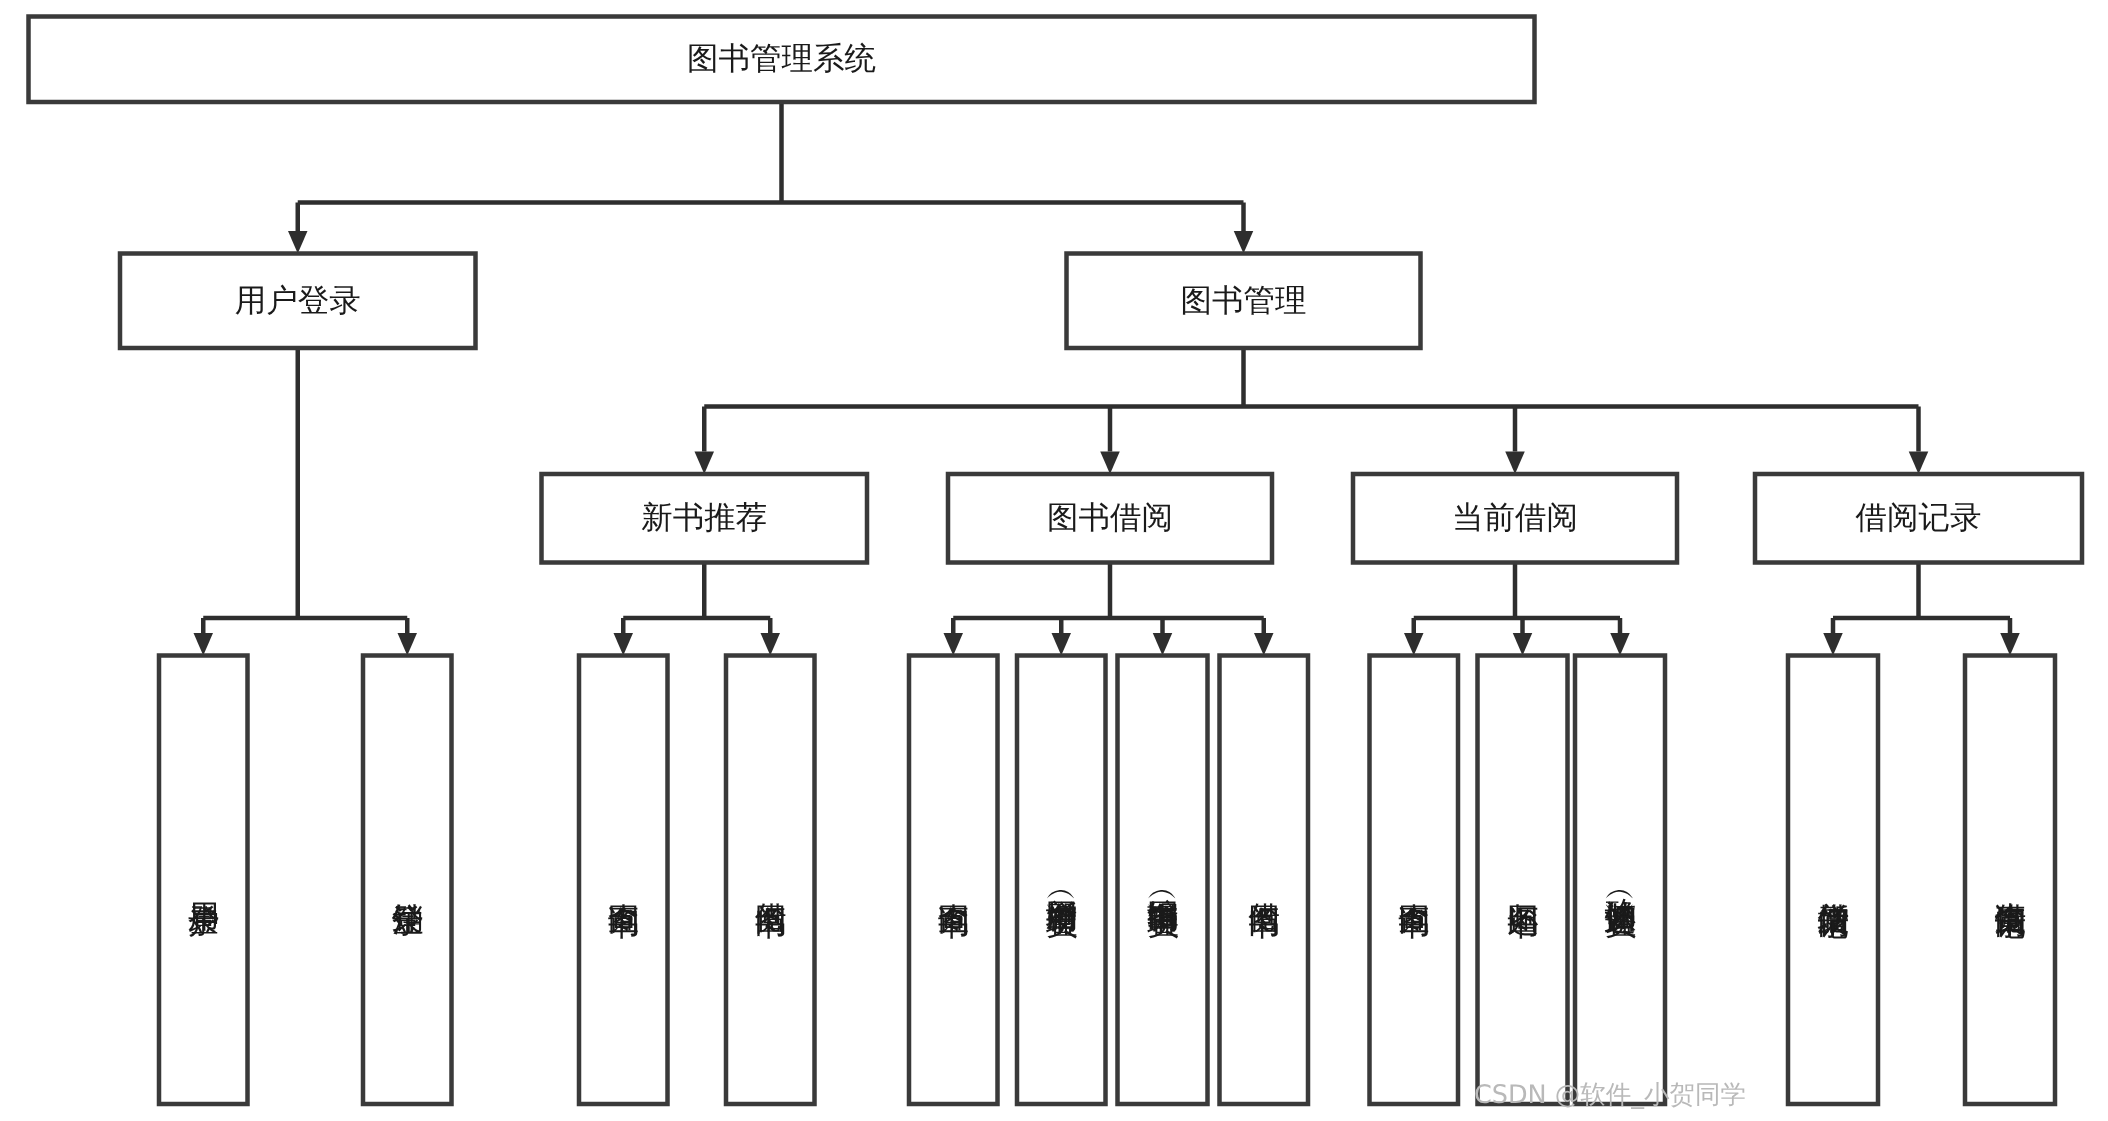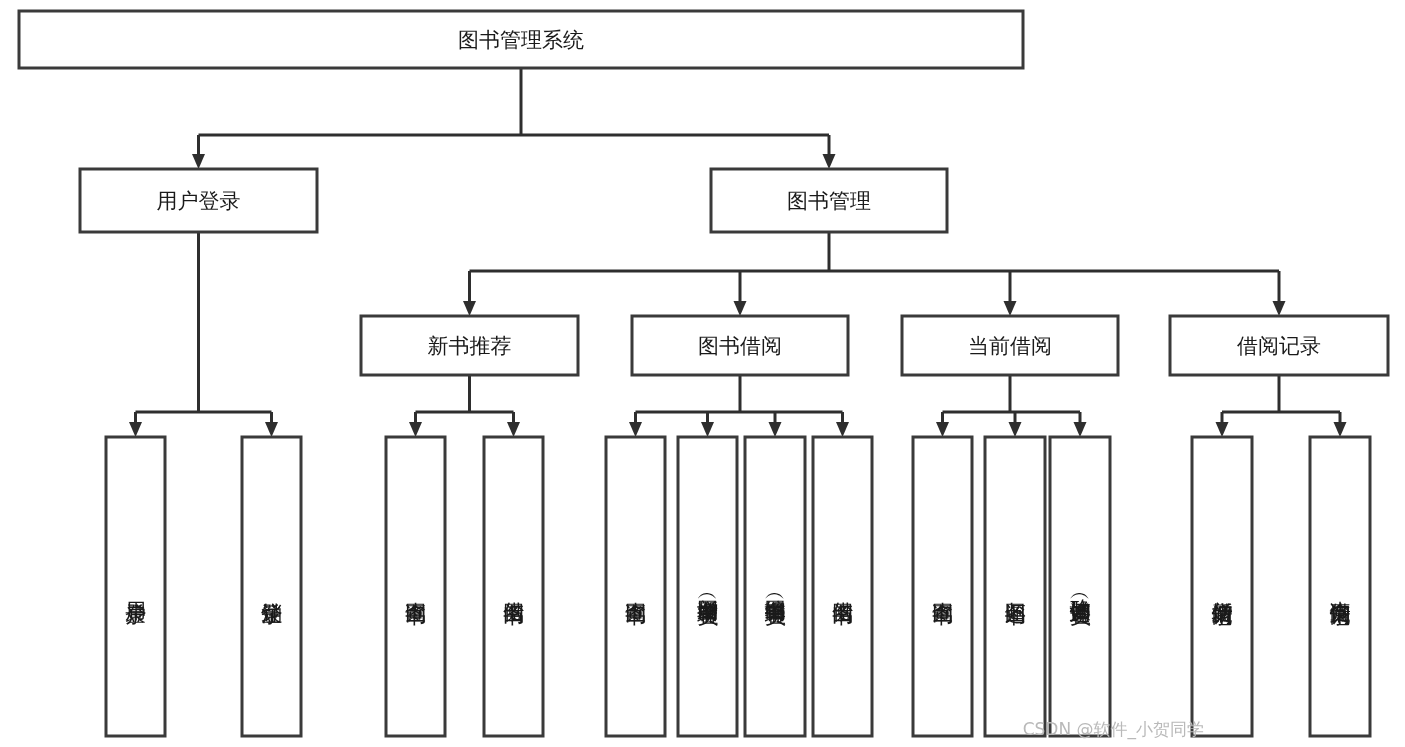--- a/index.html
+++ b/index.html
@@ -12,21 +12,20 @@
     width: 1405px;
     height: 747px;
     overflow: hidden;
     font-family: "DejaVu Sans", "Liberation Sans", sans-serif;
   }
   #diagram-root {
     position: relative;
     width: 1188px;
     height: 747px;
     background: #ffffff;
-    padding-left: 28px;
   }
   svg.diagram-canvas {
     position: absolute;
     top: 0;
     left: 0;
     width: 1405px;
     height: 747px;
   }
   .node-box {
     fill: #ffffff;
@@ -61,21 +60,21 @@
     text-orientation: upright;
     font-family: "DejaVu Sans", "Liberation Sans", sans-serif;
     font-size: 21px;
     line-height: 1.08;
     color: #1a1a1a;
     letter-spacing: 1px;
     white-space: nowrap;
   }
   .watermark {
     position: absolute;
-    right: 12px;
+    right: 24px;
     bottom: 6px;
     font-family: "DejaVu Sans", "Liberation Sans", sans-serif;
     font-size: 17px;
     color: #b9b9b9;
     white-space: nowrap;
   }
 </style>
 </head>
 <body>
 

